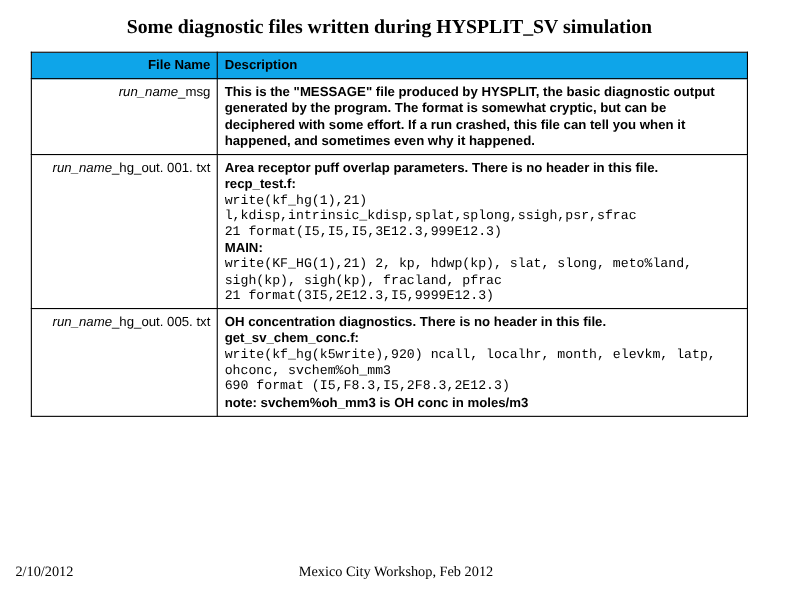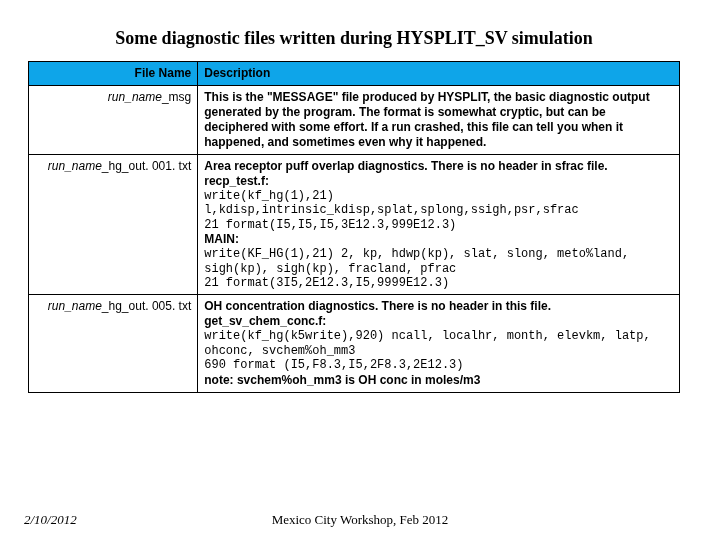--- a/index.html
+++ b/index.html
@@ -7,21 +7,20 @@
     margin: 0;
     width: 720px;
     height: 540px;
     background: #fff;
     font-family: "Times New Roman", Times, serif;
     color: #000;
     position: relative;
   }
   .slide {
     padding: 14px 40px 0 28px;
-    margin-top: 14px;
   }
   .title {
     font-weight: bold;
     font-size: 18px;
     text-align: center;
     margin: 0 0 12px 0;
   }
   .bullet {
     font-size: 15px;
     margin: 0 0 14px 16px;
@@ -76,21 +75,21 @@
   td.desc .sub {
     display: block;
   }
   .footer {
     position: absolute;
     bottom: 12px;
     left: 0;
     width: 100%;
     font-size: 13px;
   }
-  .fdate { position: absolute; left: 24px; font-style: italic; }
+  .fdate { position: absolute; left: 14px; }
   .fcenter { width: 100%; text-align: center; }
 </style>
 </head>
 <body>
 
 <div class="slide">
   <div class="title">Some diagnostic files written during HYSPLIT_SV simulation</div>
 
   <table class="diag">
     <colgroup>
@@ -105,21 +104,21 @@
 
     <tr>
       <td class="fname"><span class="rn">run_name</span><span>_msg</span></td>
       <td class="desc">This is the "MESSAGE" file produced by HYSPLIT, the basic diagnostic output generated by the program. The format is somewhat cryptic, but can be deciphered with some effort.  If a run crashed, this file can tell you when it happened, and sometimes even why it happened.</td>
     </tr>
 
 
     <tr>
       <td class="fname"><span class="rn">run_name</span><span>_hg_out. 001. txt</span></td>
       <td class="desc">
-        <span class="sub">Area receptor puff overlap diagnostics. There is no header in sfrac file.</span>
+        <span class="sub">Area receptor puff overlap parameters. There is no header in this file.</span>
         <span class="sub">recp_test.f:</span>
         <span class="code">write(kf_hg(1),21) l,kdisp,intrinsic_kdisp,splat,splong,ssigh,psr,sfrac
 21 format(I5,I5,I5,3E12.3,999E12.3)</span>
         <span class="sub">MAIN:</span>
         <span class="code">write(KF_HG(1),21) 2, kp, hdwp(kp), slat, slong, meto%land, sigh(kp), sigh(kp), fracland, pfrac
 21 format(3I5,2E12.3,I5,9999E12.3)</span>
       </td>
     </tr>
 
     <tr>

